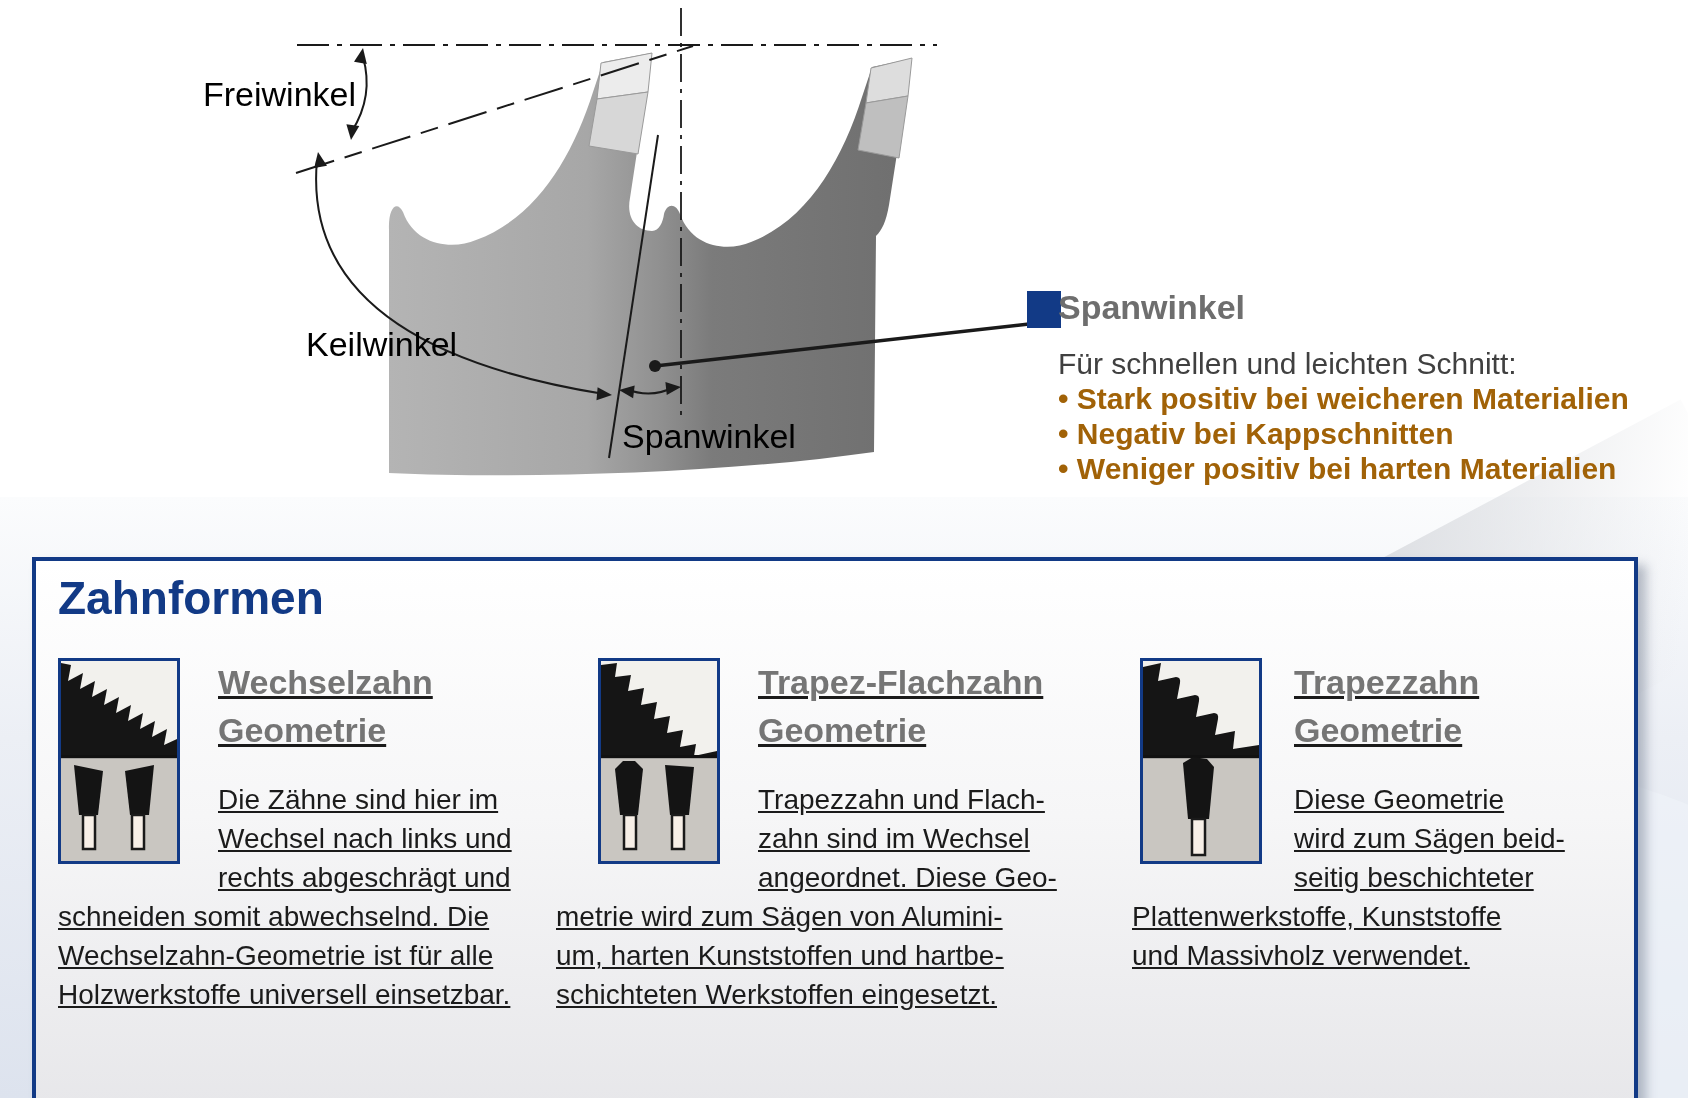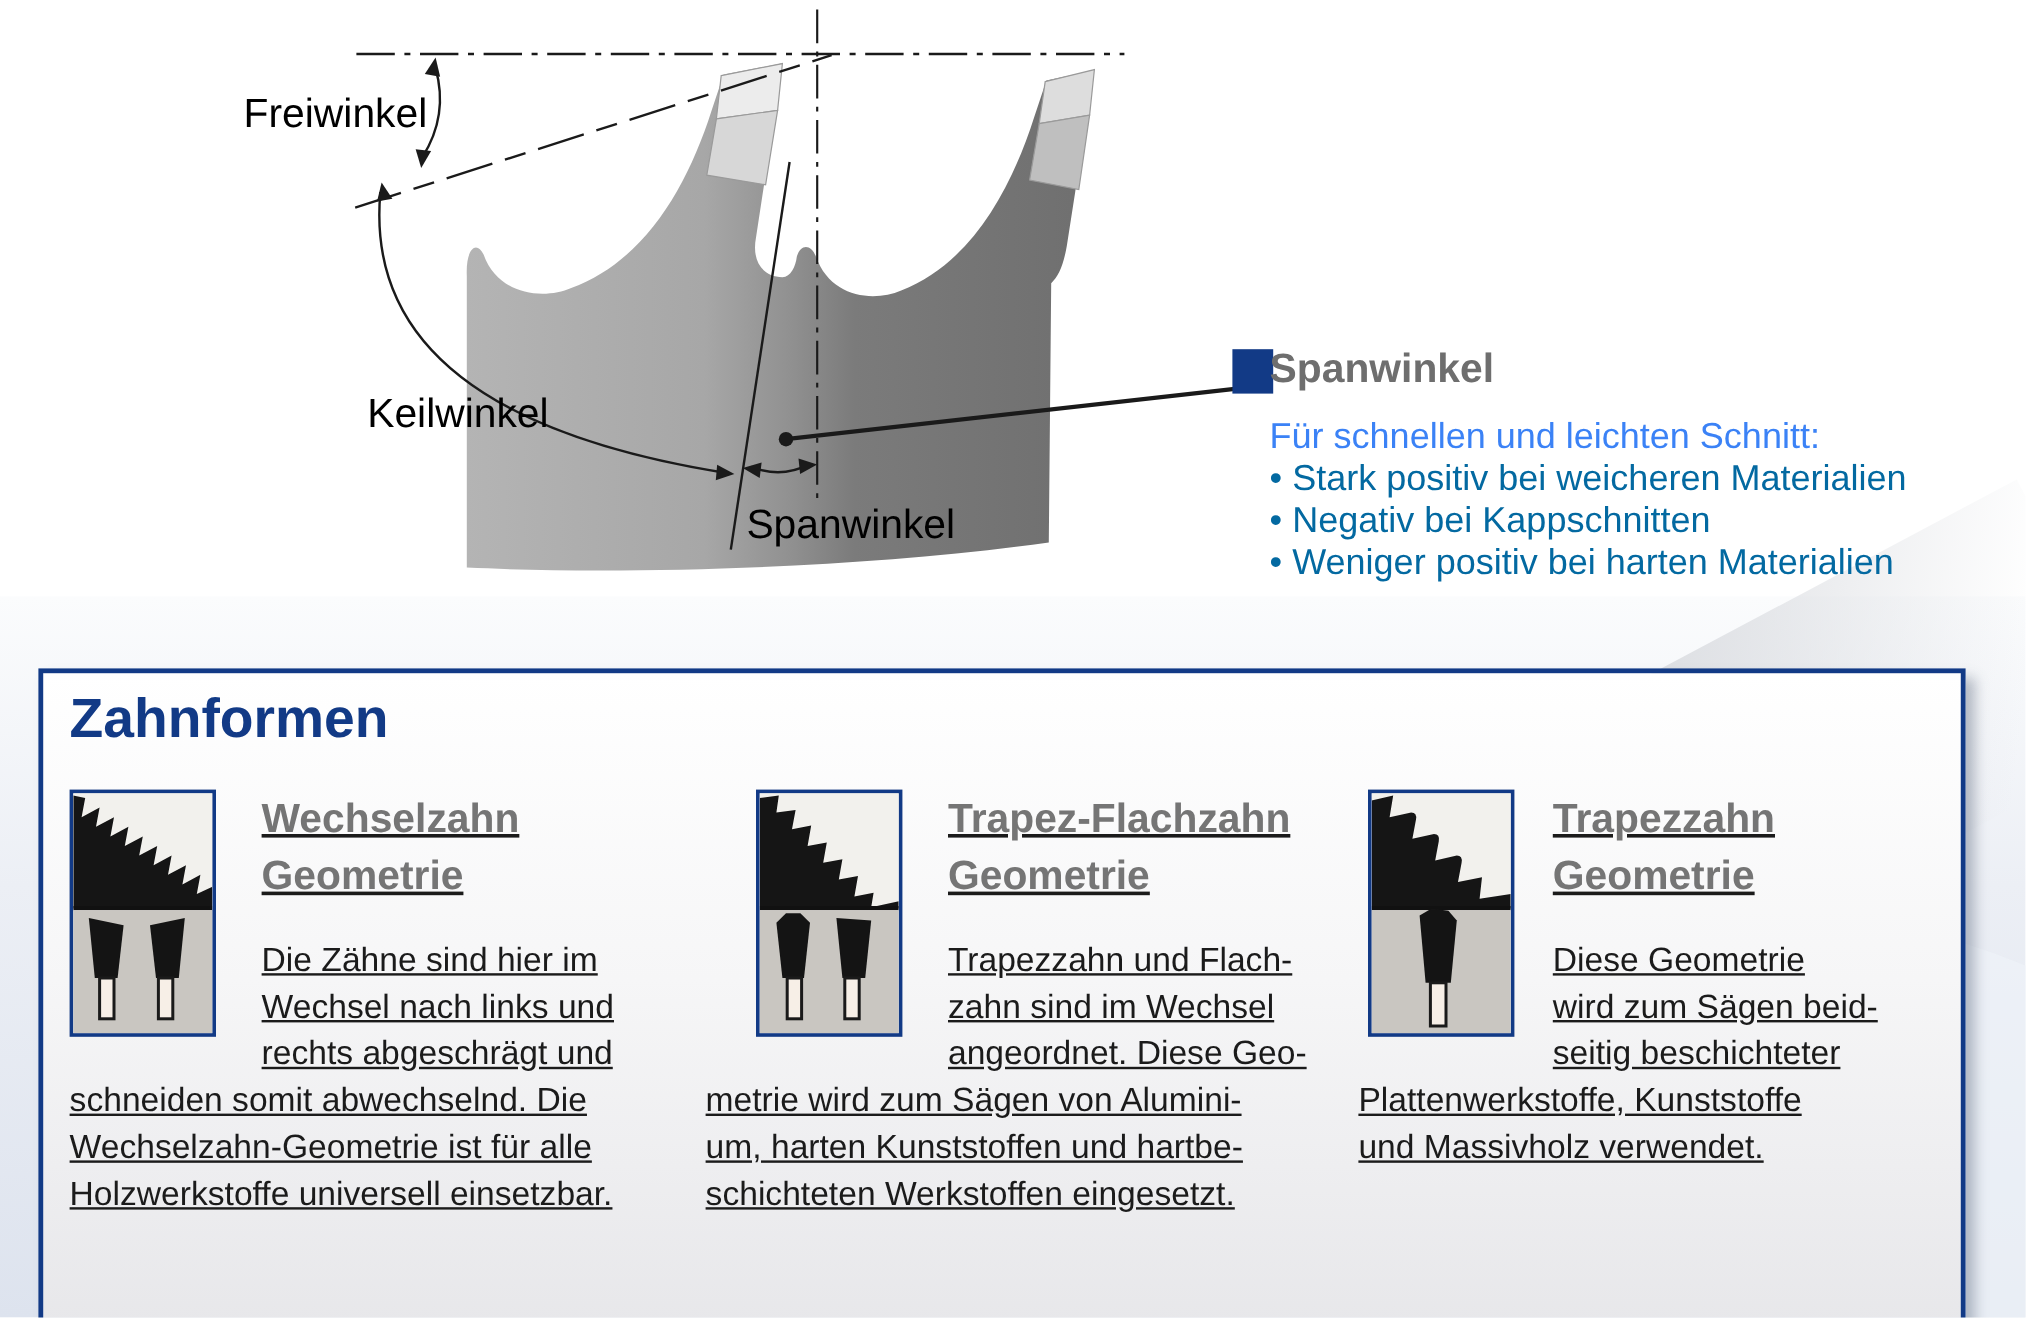--- a/index.html
+++ b/index.html
@@ -26,42 +26,42 @@
   
   .diagram-svg { position:absolute; left:0; top:0; }
 
   
   .co-title {
     position:absolute; left:1058px; top:288px;
     font-size:34px; font-weight:bold; color:#6e6e6e;
   }
   .co-intro {
     position:absolute; left:1058px; top:347px;
-    font-size:30px; color:#3b82f6;
+    font-size:30px; color:#404040;
   }
   .co-bullets {
     position:absolute; left:1058px; top:381px;
-    font-size:30px; line-height:35px; color:#0369a1;
+    font-size:30px; line-height:35px; color:#a16207;font-weight:bold;
   }
   .co-bullets .b { white-space:nowrap; }
 
   
   .zf-box {
     position:absolute; left:32px; top:557px; width:1606px; height:574px;
     border:4px solid #123a86;
     background:linear-gradient(180deg,#ffffff 0%, #f6f6f7 45%, #e6e6e9 100%);
     box-shadow:8px 8px 10px rgba(105,115,135,0.45);
   }
   .zf-title {
     position:absolute; left:22px; top:10px;
     font-size:46px; font-weight:bold; color:#123a86;
   }
   .zf-col { position:absolute; top:97px;text-decoration:underline; }
   .zf-col.c1 { left:22px;  width:472px; }
-  .zf-col.c2 { left:552px; width:516px; }
+  .zf-col.c2 { left:520px; width:516px; }
   .zf-col.c3 { left:1096px; width:440px; }
   .timg {
     float:left; width:122px; height:206px;
     border:3px solid #123a86; margin:0 38px 12px 0;
     background:#f2f1ed; overflow:hidden;
   }
   .c2 .timg { margin-left:42px; }
   .c3 .timg { margin-left:8px; margin-right:32px; }
   .zf-col h3 {
     font-size:34px; line-height:48px; font-weight:bold; color:#757575;

